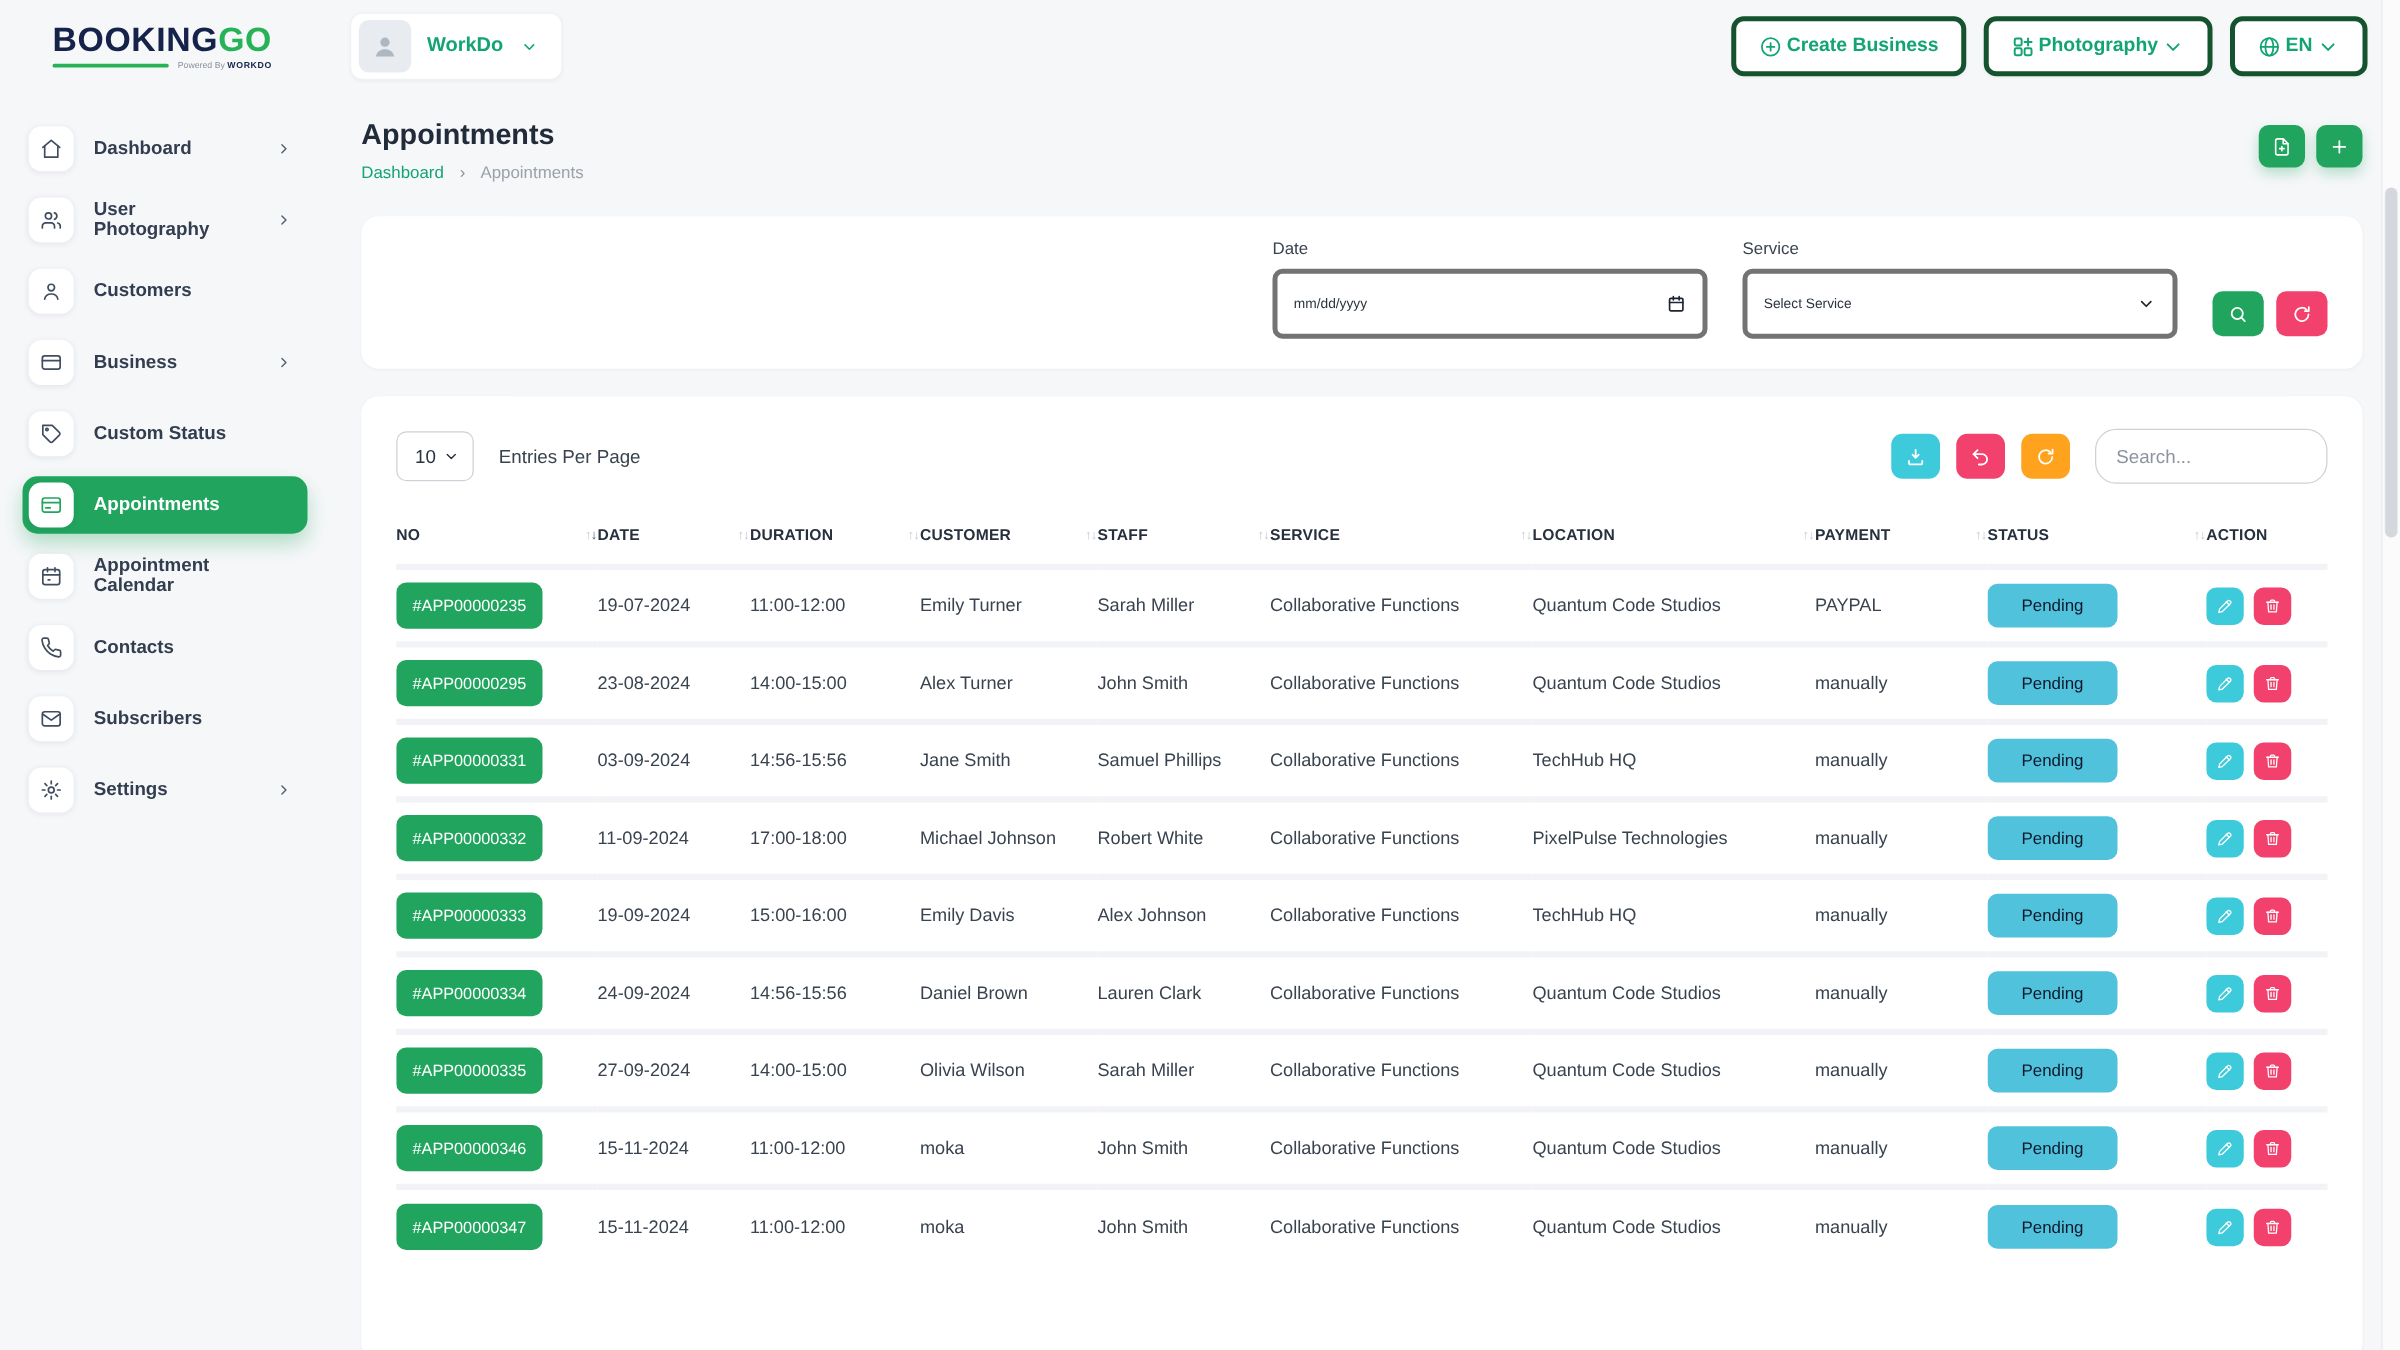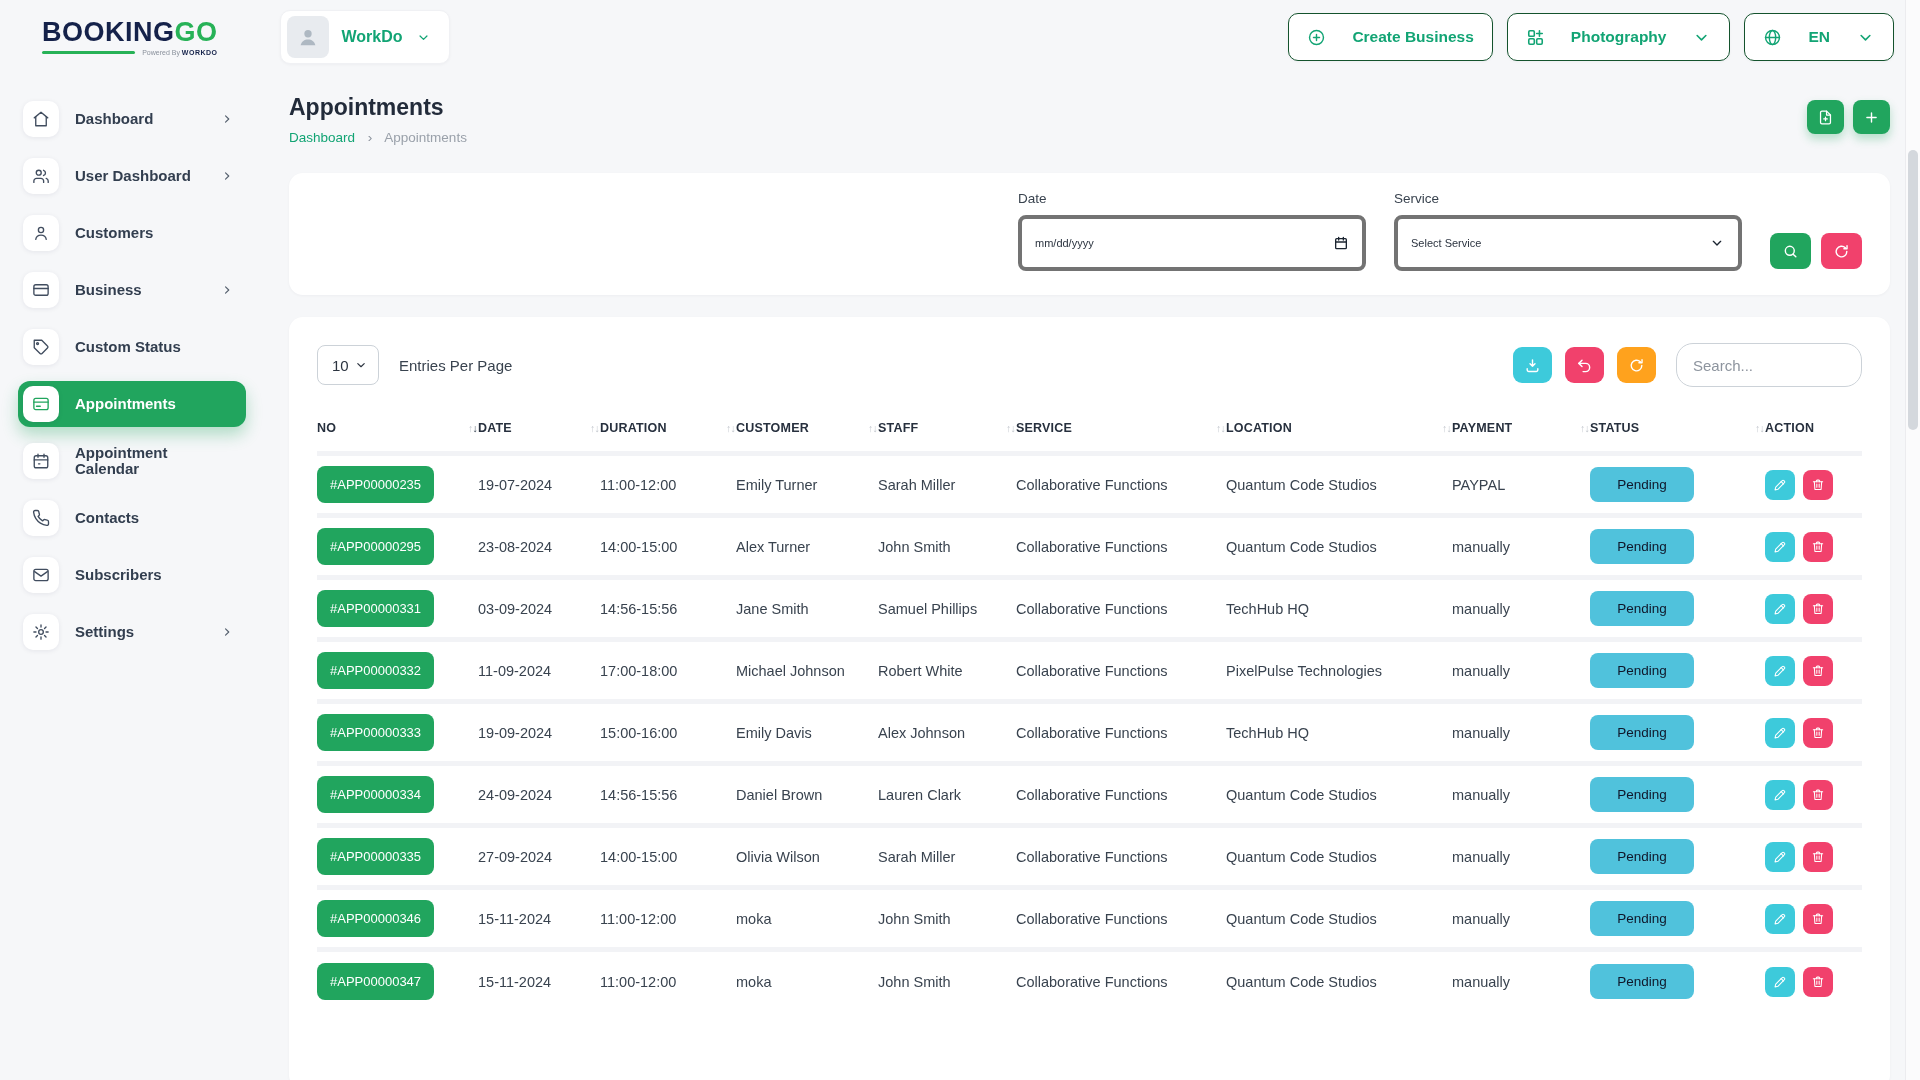--- a/index.html
+++ b/index.html
@@ -25,21 +25,21 @@
   .logo-tag{font-size:7px;color:#8a919c;white-space:nowrap}
   .logo-tag b{color:var(--navy);letter-spacing:.5px}
   .workdo-btn{margin-left:62px;display:flex;align-items:center;gap:13px;background:#fff;
     border:1px solid #f0f1f4;border-radius:10px;height:54px;padding:6px 18px 6px 6px;
     box-shadow:0 1px 3px rgba(16,24,40,.04)}
   .avatar{width:42px;height:42px;border-radius:8px;background:#e8ebef;display:flex;align-items:center;justify-content:center}
   .avatar svg{width:26px;height:26px}
   .workdo-label{color:var(--link);font-weight:700;font-size:16px}
   .chev-green{color:var(--link)} .chev-green svg{width:15px;height:15px}
   .topbar-right{margin-left:auto;display:flex;gap:14px}
-  .pill-btn{display:flex;align-items:center;gap:26px;background:#fff;border:1px solid #14532d;
+  .pill-btn{display:flex;align-items:center;gap:3px;background:#fff;border:4px solid #14532d;
     border-radius:10px;height:48px;padding:0 18px;color:var(--link);font-weight:600;font-size:15.5px;
     box-shadow:0 1px 3px rgba(16,24,40,.04)}
   .pill-btn .icn svg{width:19px;height:19px}
 
   
   .sidebar{position:absolute;left:18px;top:96px;width:228px}
   .sb-item{display:flex;align-items:center;gap:16px;padding:5px 12px 5px 5px;margin-bottom:11px;
     border-radius:12px;cursor:pointer;height:46px}
   .sb-icon{width:36px;height:36px;min-width:36px;background:#fff;border-radius:10px;
     box-shadow:0 1px 5px rgba(20,30,60,.08);display:flex;align-items:center;justify-content:center;color:#414d5f}
@@ -203,21 +203,21 @@
 
   <div class="sb-item">
     <span class="sb-icon icn">
         <svg viewBox="0 0 24 24" fill="none" stroke="currentColor" stroke-width="1.8" stroke-linecap="round" stroke-linejoin="round">
           <path d="M15.5 20.5v-1.8a3.6 3.6 0 0 0-3.6-3.6H6.1a3.6 3.6 0 0 0-3.6 3.6v1.8"></path>
           <circle cx="9" cy="7.6" r="3.3"></circle>
           <path d="M21.6 20.5v-1.8a3.6 3.6 0 0 0-2.7-3.5"></path>
           <path d="M15.4 4.4a3.6 3.6 0 0 1 0 6.9"></path>
         </svg>
       </span>
-    <span class="sb-label">User Dashboard</span>
+    <span class="sb-label">User Photography</span>
     <span class="sb-chev icn">
         <svg viewBox="0 0 24 24" fill="none" stroke="currentColor" stroke-width="2" stroke-linecap="round" stroke-linejoin="round">
           <path d="m9.5 6.5 5.5 5.5-5.5 5.5"></path>
         </svg>
       </span>
   </div>
 
   <div class="sb-item">
     <span class="sb-icon icn">
         <svg viewBox="0 0 24 24" fill="none" stroke="currentColor" stroke-width="1.8" stroke-linecap="round" stroke-linejoin="round">

